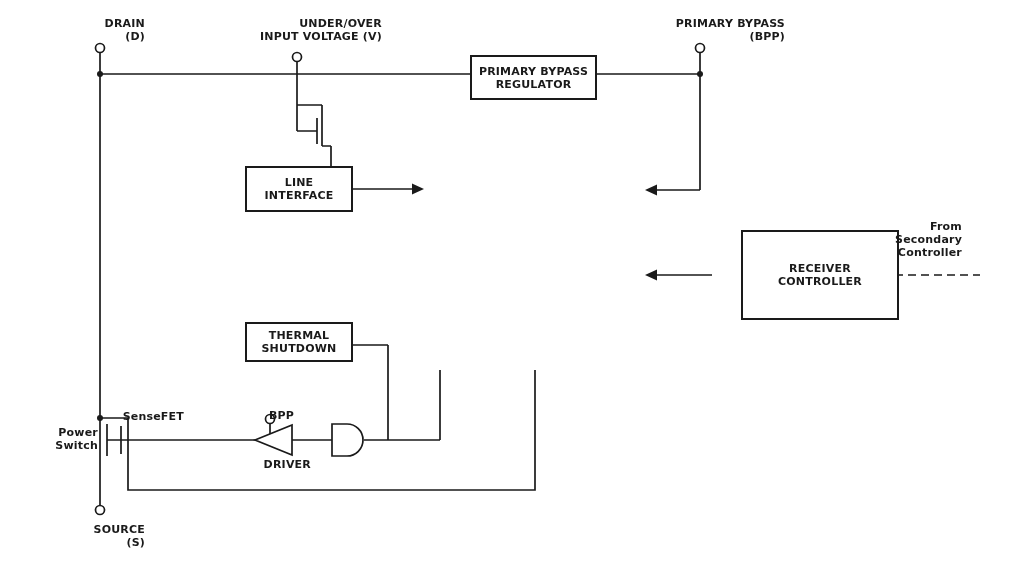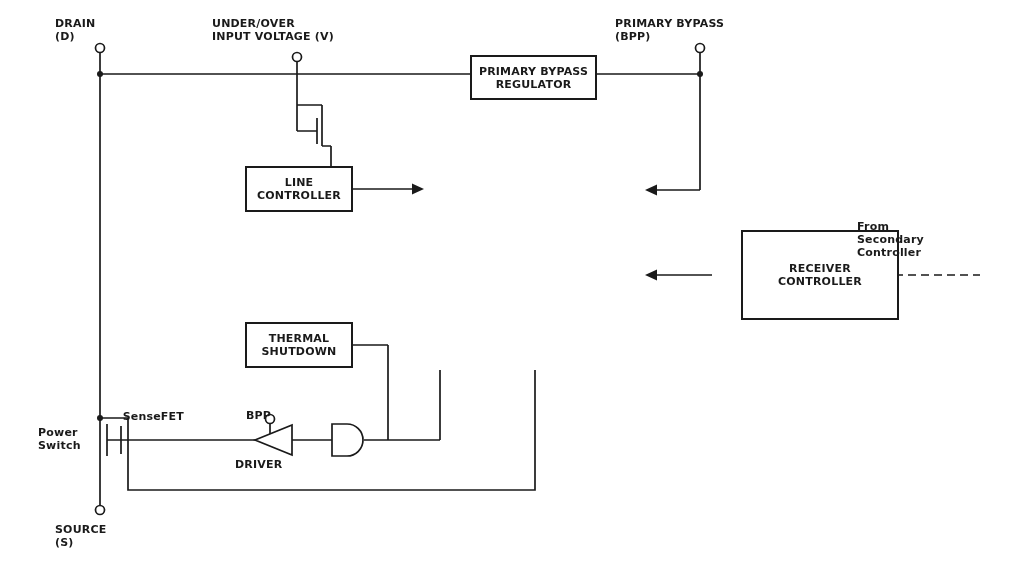--- a/index.html
+++ b/index.html
@@ -8,21 +8,21 @@
     font-family:"DejaVu Sans","Liberation Sans",sans-serif;color:#1a1a1a;
   }
   svg{position:absolute;left:0;top:0;}
   .blk{
     position:absolute;box-sizing:border-box;border:2px solid #1a1a1a;background:#ffffff;
     display:flex;align-items:center;justify-content:center;text-align:center;
     font-weight:bold;font-size:11px;line-height:13px;white-space:pre-line;letter-spacing:.2px;
   }
   .lbl{
     position:absolute;font-weight:bold;font-size:11px;line-height:13px;
-    text-align:left;white-space:pre-line;letter-spacing:.2px;
+    text-align:right;white-space:pre-line;letter-spacing:.2px;
   }
   .lbl.left{text-align:right;}
 </style>
 </head>
 <body>
 
 <div id="stage">
 
   <svg width="1022" height="576" viewBox="0 0 1022 576">
     <g stroke="#1a1a1a" stroke-width="1.7" fill="none">
@@ -86,27 +86,27 @@
       <polygon points="645,190 657,184.5 657,195.5"></polygon>
       <polygon points="645,275 657,269.5 657,280.5"></polygon>
       <polygon points="870,275 882,269.5 882,280.5"></polygon>
     </g>
   </svg>
 
   <div class="blk" style="left:470px;top:55px;width:127px;height:45px;">PRIMARY BYPASS
 REGULATOR</div>
 
   <div class="blk" style="left:245px;top:166px;width:108px;height:46px;">LINE
-CONTROLLER</div>
+INTERFACE</div>
 
 
   <div class="blk" style="left:741px;top:230px;width:158px;height:90px;">RECEIVER
 CONTROLLER</div>
 
-  <div class="blk" style="left:245px;top:322px;width:108px;height:46px;">THERMAL
+  <div class="blk" style="left:245px;top:322px;width:108px;height:40px;">THERMAL
 SHUTDOWN</div>
 
   <div class="lbl" style="left:55px;top:17px;width:90px;">DRAIN
 (D)</div>
 
   <div class="lbl" style="left:212px;top:17px;width:170px;">UNDER/OVER
 INPUT VOLTAGE (V)</div>
 
   <div class="lbl" style="left:615px;top:17px;width:170px;">PRIMARY BYPASS
 (BPP)</div>

